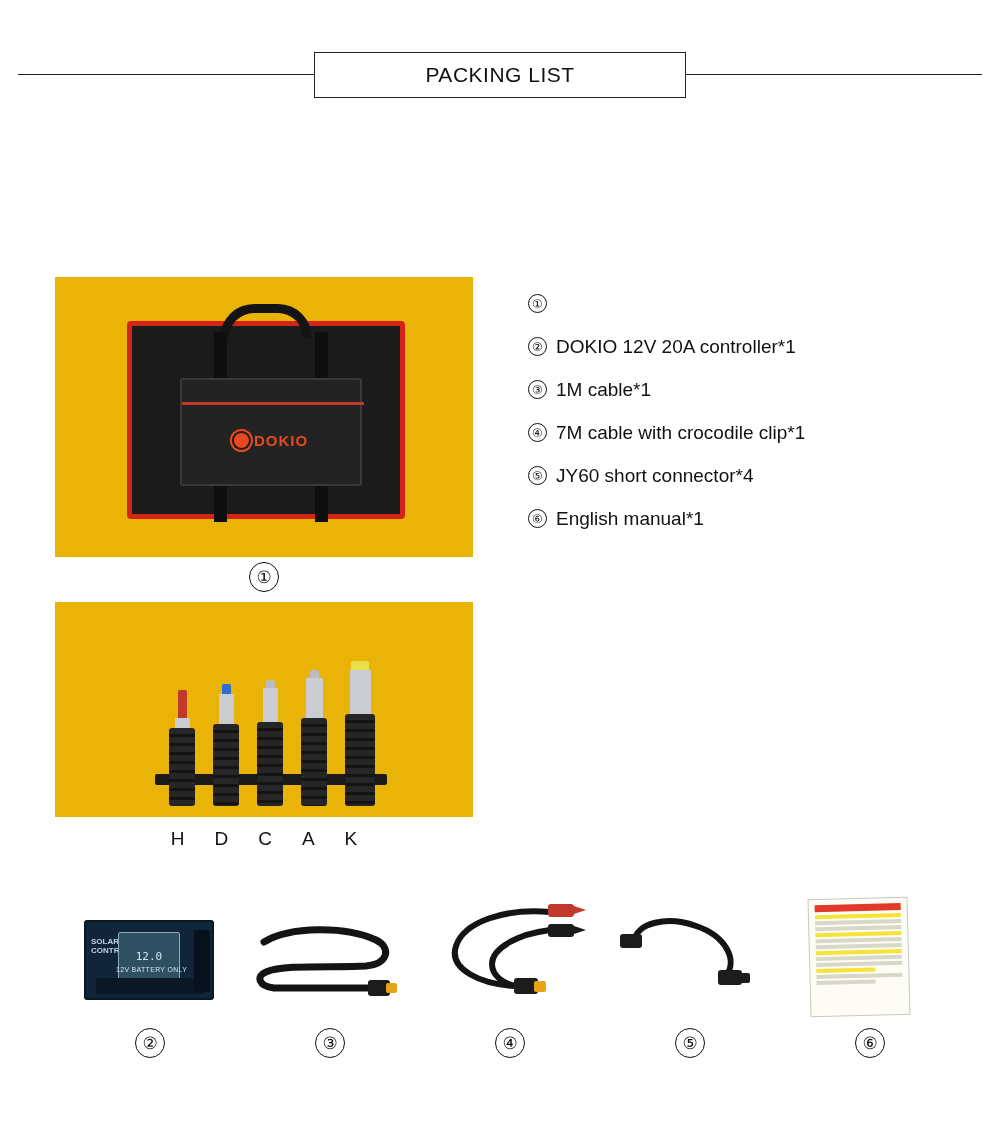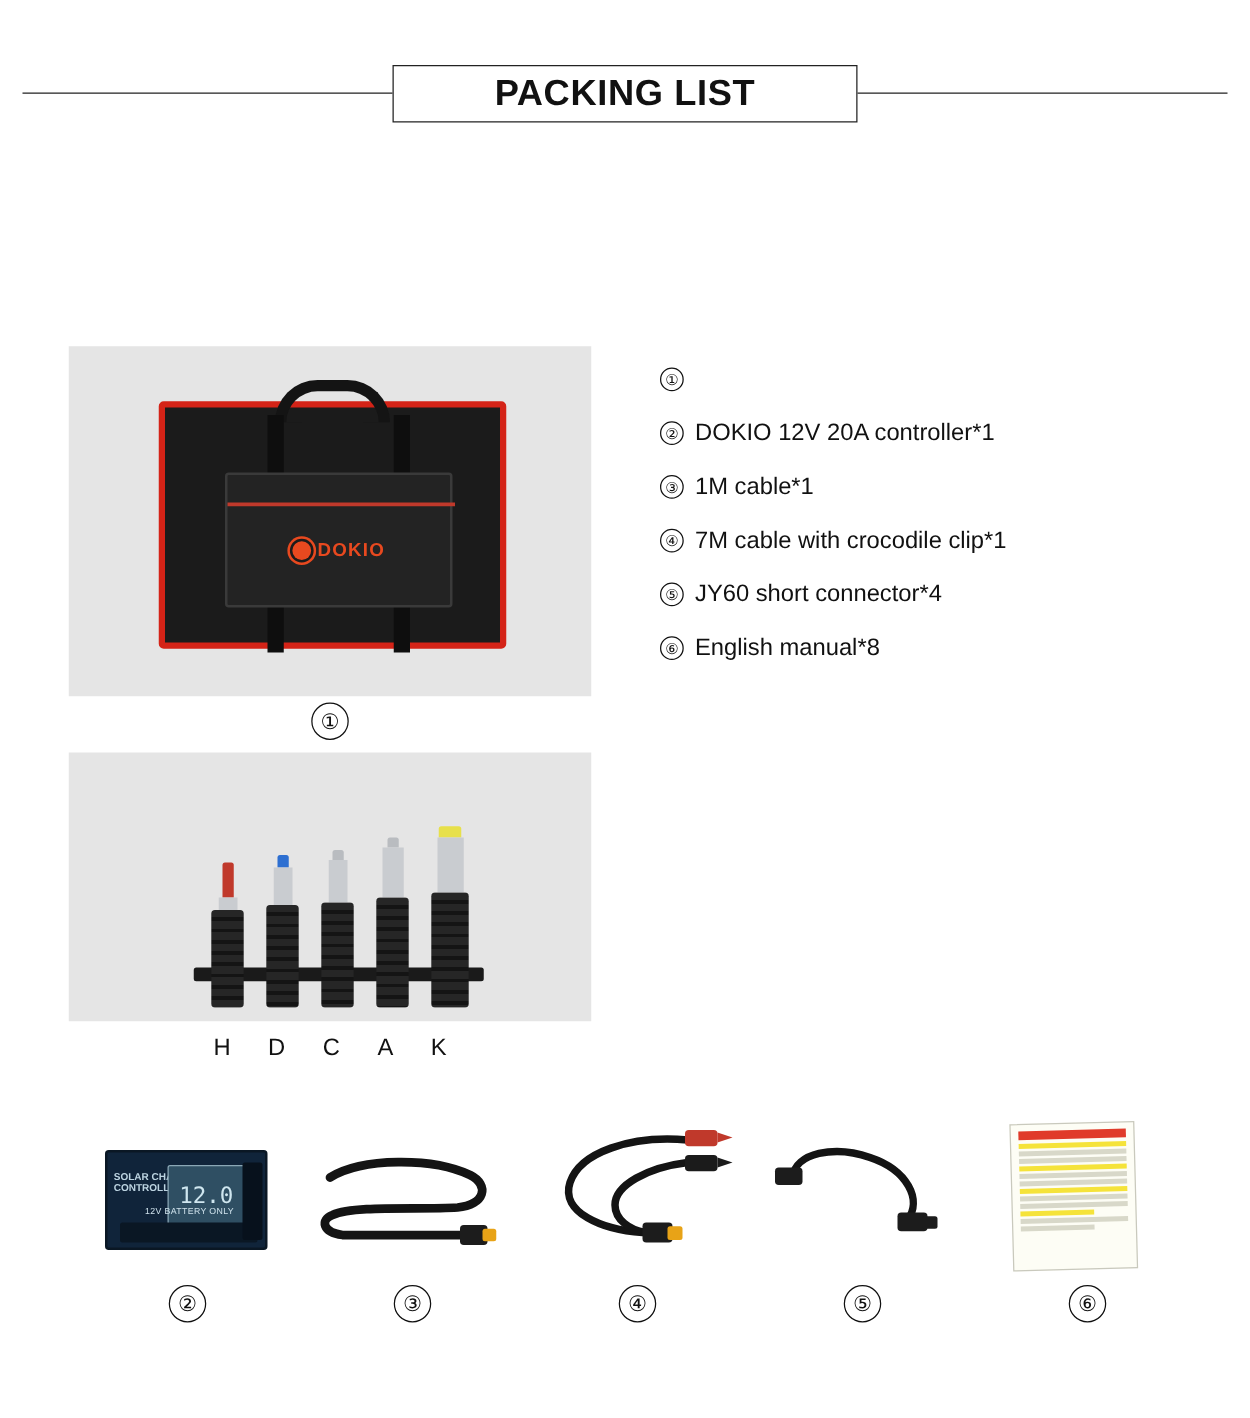--- a/index.html
+++ b/index.html
@@ -37,30 +37,30 @@
     top: 0;
     width: 372px;
     height: 46px;
     background: #ffffff;
     border: 1px solid #222;
     display: flex;
     align-items: center;
     justify-content: center;
   }
   .header-title {
-    font-size: 29px;
-    font-weight: bold;
+    font-size: 21px;
+    font-weight: normal;
     letter-spacing: 0.5px;
     color: #111;
   }
 
   
   .photo-panel {
     position: absolute;
-    background: #e5e5e5;
+    background: #eab308;
   }
   #panel-bag { left: 55px; top: 277px; width: 418px; height: 280px; }
   #panel-tips { left: 55px; top: 602px; width: 418px; height: 215px; }
 
   
   .bag-outer {
     position: absolute;
     left: 72px; top: 44px;
     width: 278px; height: 198px;
     background: #1b1b1b;
@@ -254,25 +254,24 @@
   }
   .ctrl-screen {
     position: absolute;
     left: 32px; top: 10px;
     width: 62px; height: 48px;
     background: #2f4f63;
     border: 1px solid #8aa7b5;
     border-radius: 2px;
     color: #cfe6ef;
     font-family: "DejaVu Sans Mono", monospace;
-    font-size: 18px;
-    display: flex;
-    align-items: center;
-    justify-content: center;
-    margin-left: 16px;
+    font-size: 11px;
+    display: flex;
+    align-items: center;
+    justify-content: center;
   }
   .ctrl-brand {
     position: absolute;
     left: 5px; top: 15px;
     font-size: 8px;
     color: #bcd3e0;
     font-weight: bold;
   }
   .ctrl-sub {
     position: absolute;
@@ -416,21 +415,21 @@
     <div class="list-row">
       <span class="num-circle">④</span>
       <span>7M cable with crocodile clip*1</span>
     </div>
     <div class="list-row">
       <span class="num-circle">⑤</span>
       <span>JY60 short connector*4</span>
     </div>
     <div class="list-row">
       <span class="num-circle">⑥</span>
-      <span>English manual*8</span>
+      <span>English manual*1</span>
     </div>
   </div>
 
 
   <div class="bottom-item" id="bi-2">
     <div class="bi-img">
       <div class="ctrl-body">
         <div class="ctrl-brand">SOLAR CHARGE CONTROLLER</div>
         <div class="ctrl-screen">12.0</div>
         <div class="ctrl-sub">12V BATTERY ONLY</div>

